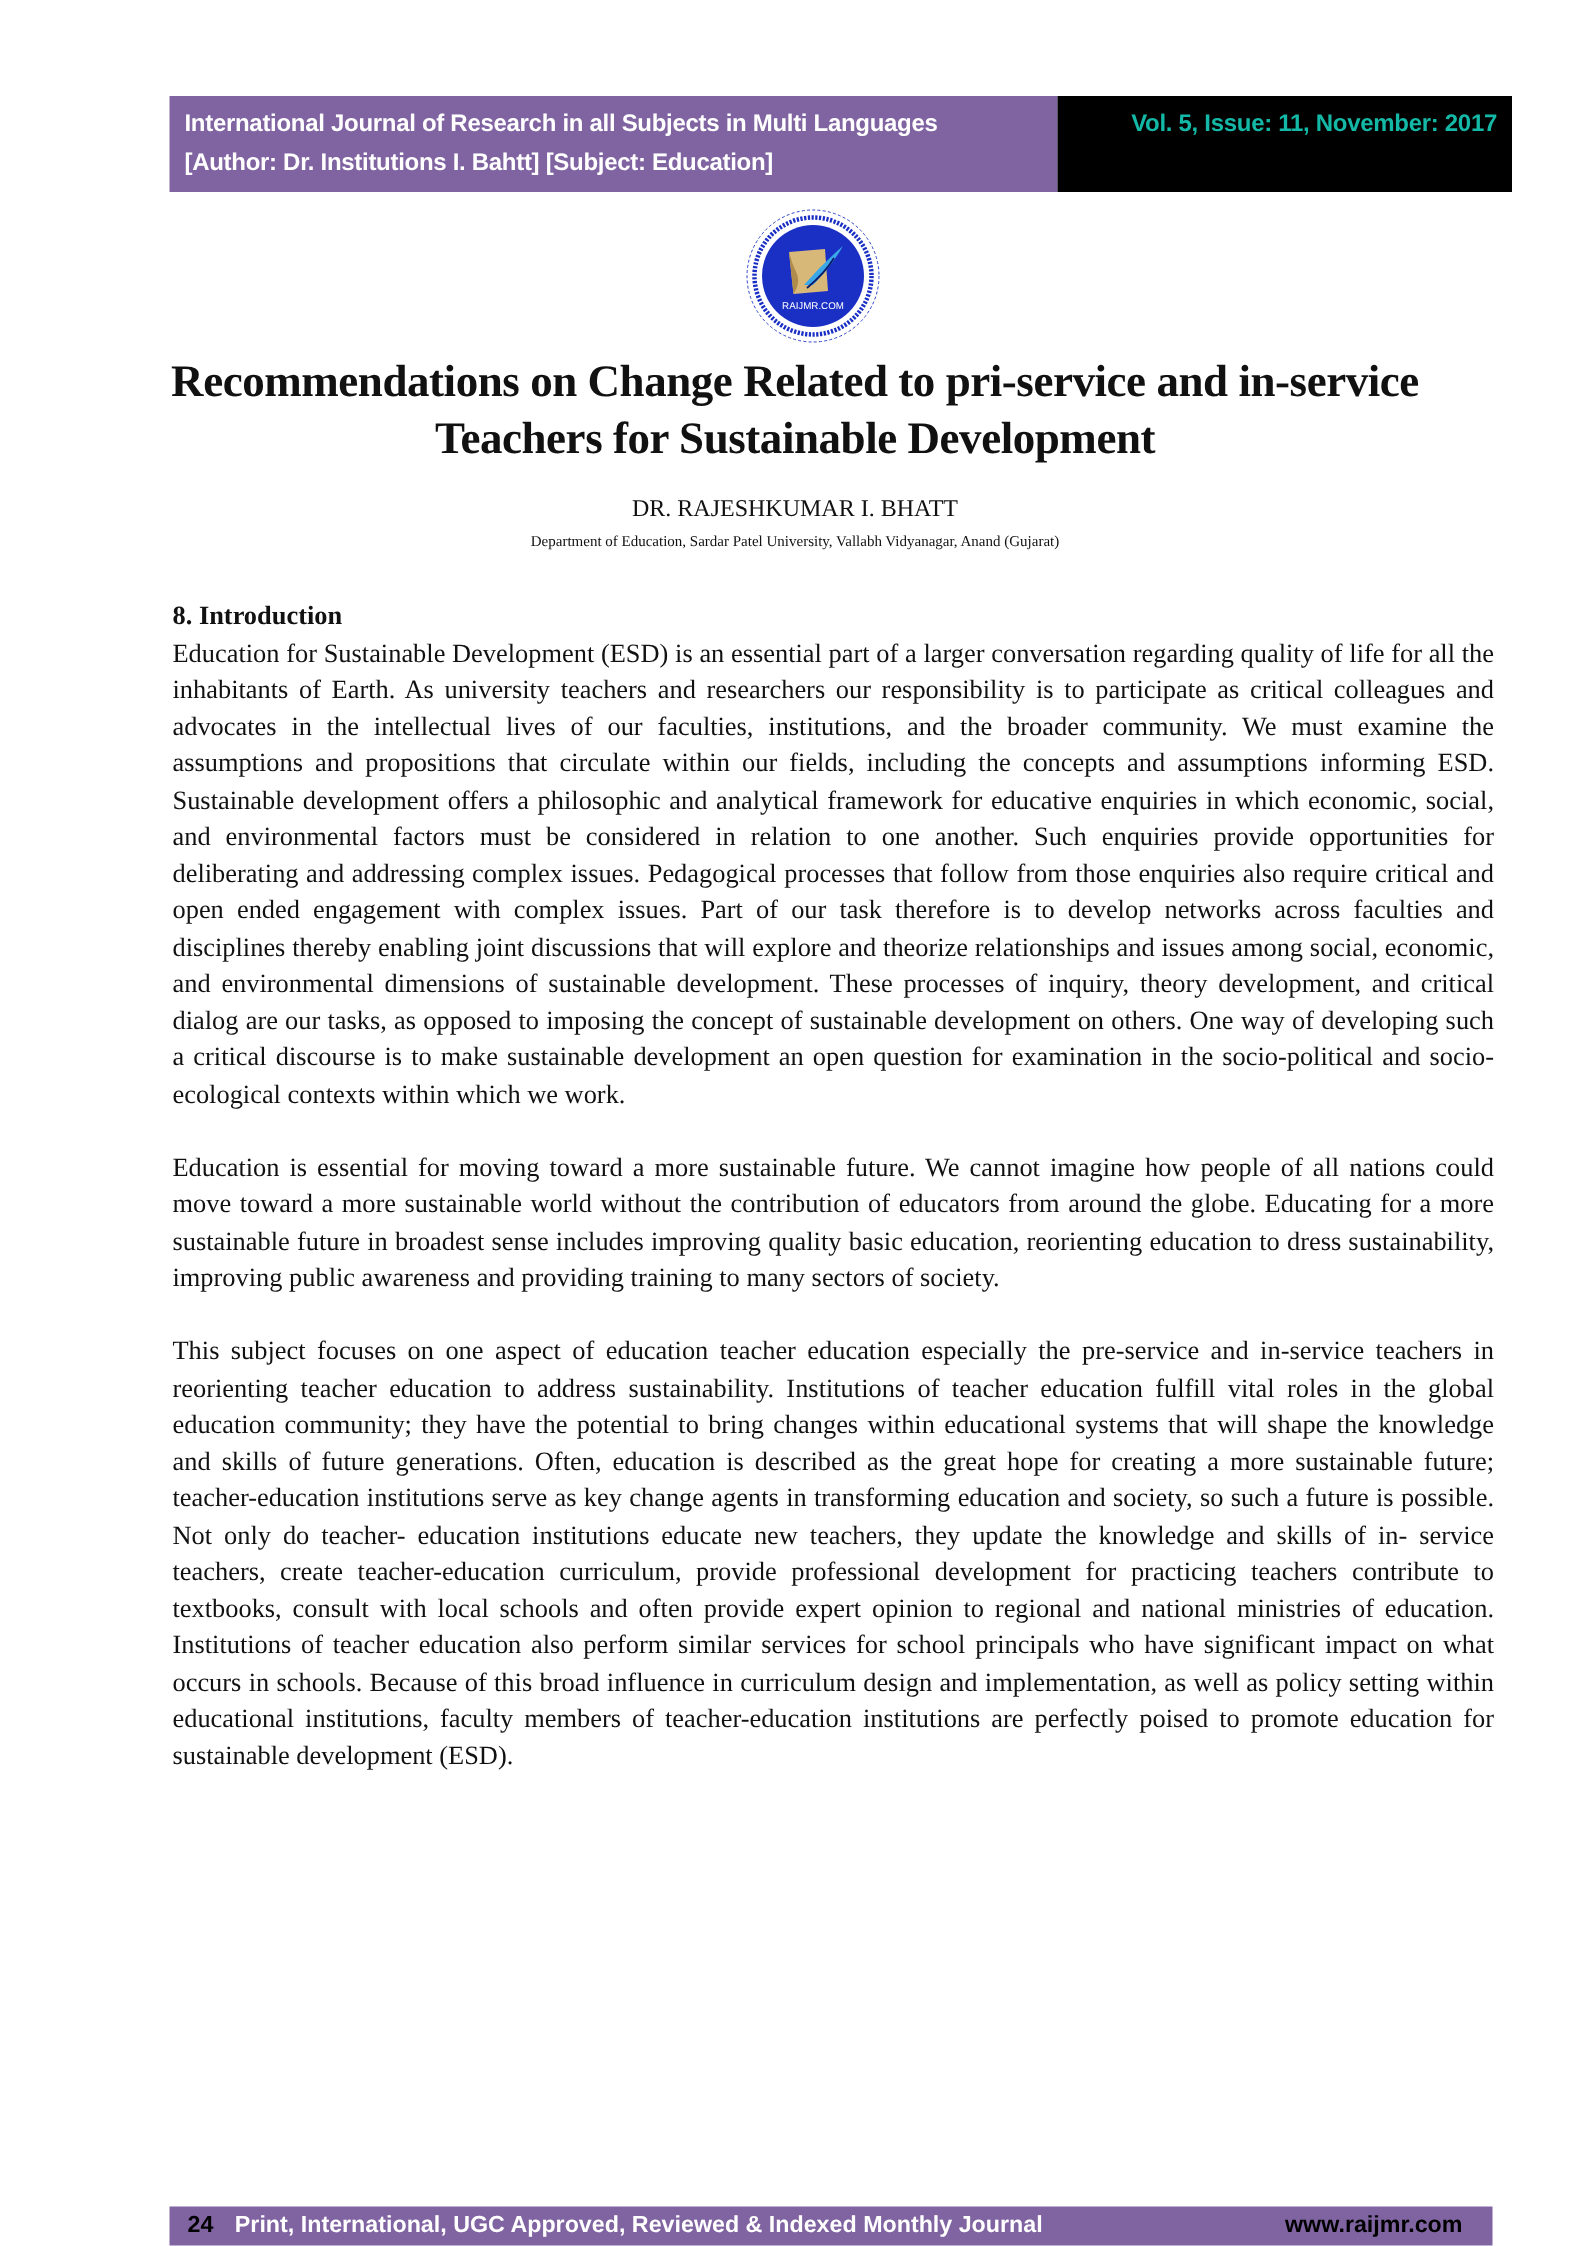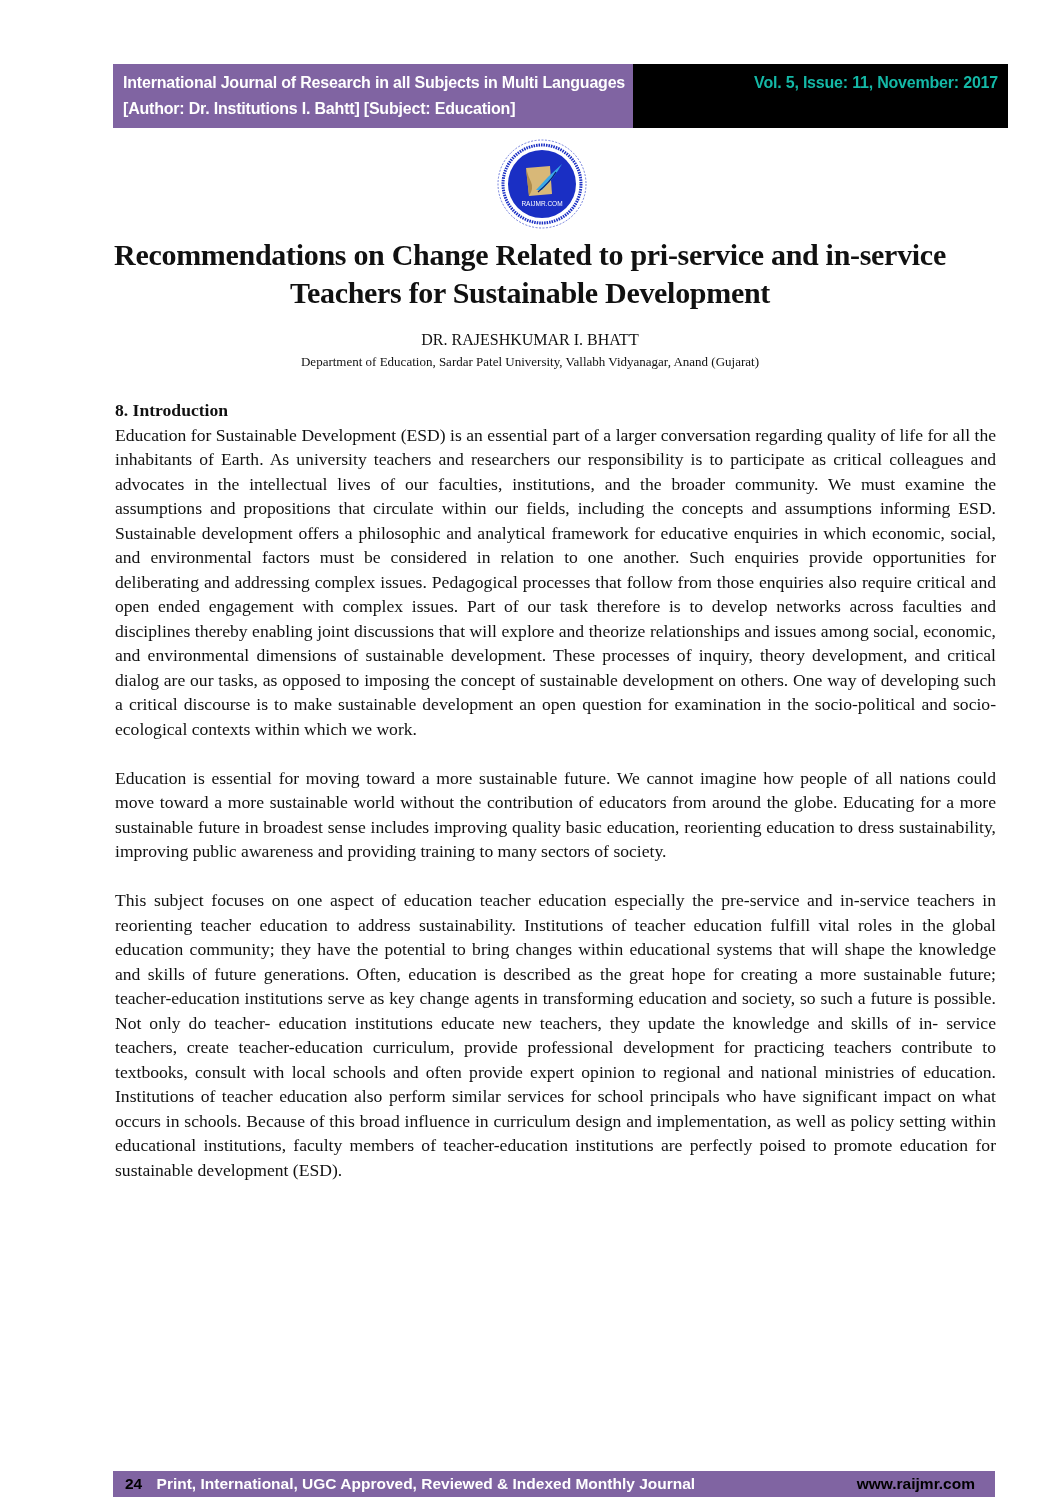--- a/index.html
+++ b/index.html
@@ -1,23 +1,23 @@
 <!DOCTYPE html>
 <html><head>
 <meta charset="utf-8">
 <style>
   html, body { margin: 0; padding: 0; background: #ffffff; }
   body { width: 1058px; height: 1497px; position: relative; overflow: hidden; }
   .header { position: absolute; left: 113px; top: 64px; width: 895px; height: 64px; display: flex; }
-  .header-left { background: #8064a2; width: 520px; color: #fff; font-family: "Liberation Sans", sans-serif; font-weight: bold; font-size: 16px; padding: 6px 0 0 10px; box-sizing: border-box; line-height: 26px; letter-spacing: -0.2px; }
+  .header-left { background: #8064a2; width: 592px; color: #fff; font-family: "Liberation Sans", sans-serif; font-weight: bold; font-size: 16px; padding: 6px 0 0 10px; box-sizing: border-box; line-height: 26px; letter-spacing: -0.2px; }
   .header-right { background: #000; flex: 1; color: #14b8a6; font-family: "Liberation Sans", sans-serif; font-weight: bold; font-size: 16px; padding: 6px 10px 0 0; box-sizing: border-box; line-height: 26px; text-align: right; letter-spacing: -0.2px; }
   .logo { position: absolute; left: 496px; top: 138px; width: 92px; height: 92px; }
   .title { position: absolute; left: 100px; top: 236px; width: 860px; text-align: center; font-family: Liberation Serif, serif; font-weight: bold; font-size: 30px; line-height: 38px; color: #111; letter-spacing: -0.3px; }
   .author { position: absolute; left: 100px; top: 330px; width: 860px; text-align: center; font-family: "Liberation Serif", serif; font-size: 16px; color: #111; line-height: 20px; }
-  .affil { position: absolute; left: 100px; top: 352px; width: 860px; text-align: center; font-family: "Liberation Serif", serif; font-size: 13px; color: #111; line-height: 20px; }
+  .affil { position: absolute; left: 100px; top: 352px; width: 860px; text-align: center; font-family: "Liberation Serif", serif; font-size: 10px; color: #111; line-height: 20px; }
   .body { position: absolute; left: 115px; top: 398px; width: 881px; font-family: "Liberation Serif", serif; font-size: 17.6px; line-height: 24.5px; color: #111; }
   .body h2 { font-size: 17.6px; font-weight: bold; margin: 0; line-height: 24.5px; }
   .body p { margin: 0 0 24.5px 0; text-align: justify; text-align-last: left; }
   .footer { position: absolute; left: 113px; top: 1471px; width: 882px; height: 53px; background: #8064a2; font-family: "Liberation Sans", sans-serif; font-weight: bold; font-size: 15.5px; color: #fff; }
   .footer .line1 { position: absolute; left: 12px; top: 4px; right: 20px; height: 22px; }
   .footer .pageno { color: #000; margin-right: 10px; }
   .footer .url { position: absolute; right: 0; top: 0; color: #000; }
   .footer .line2 { position: absolute; left: 0; right: 0; top: 28px; text-align: center; }
 </style>
 </head>

